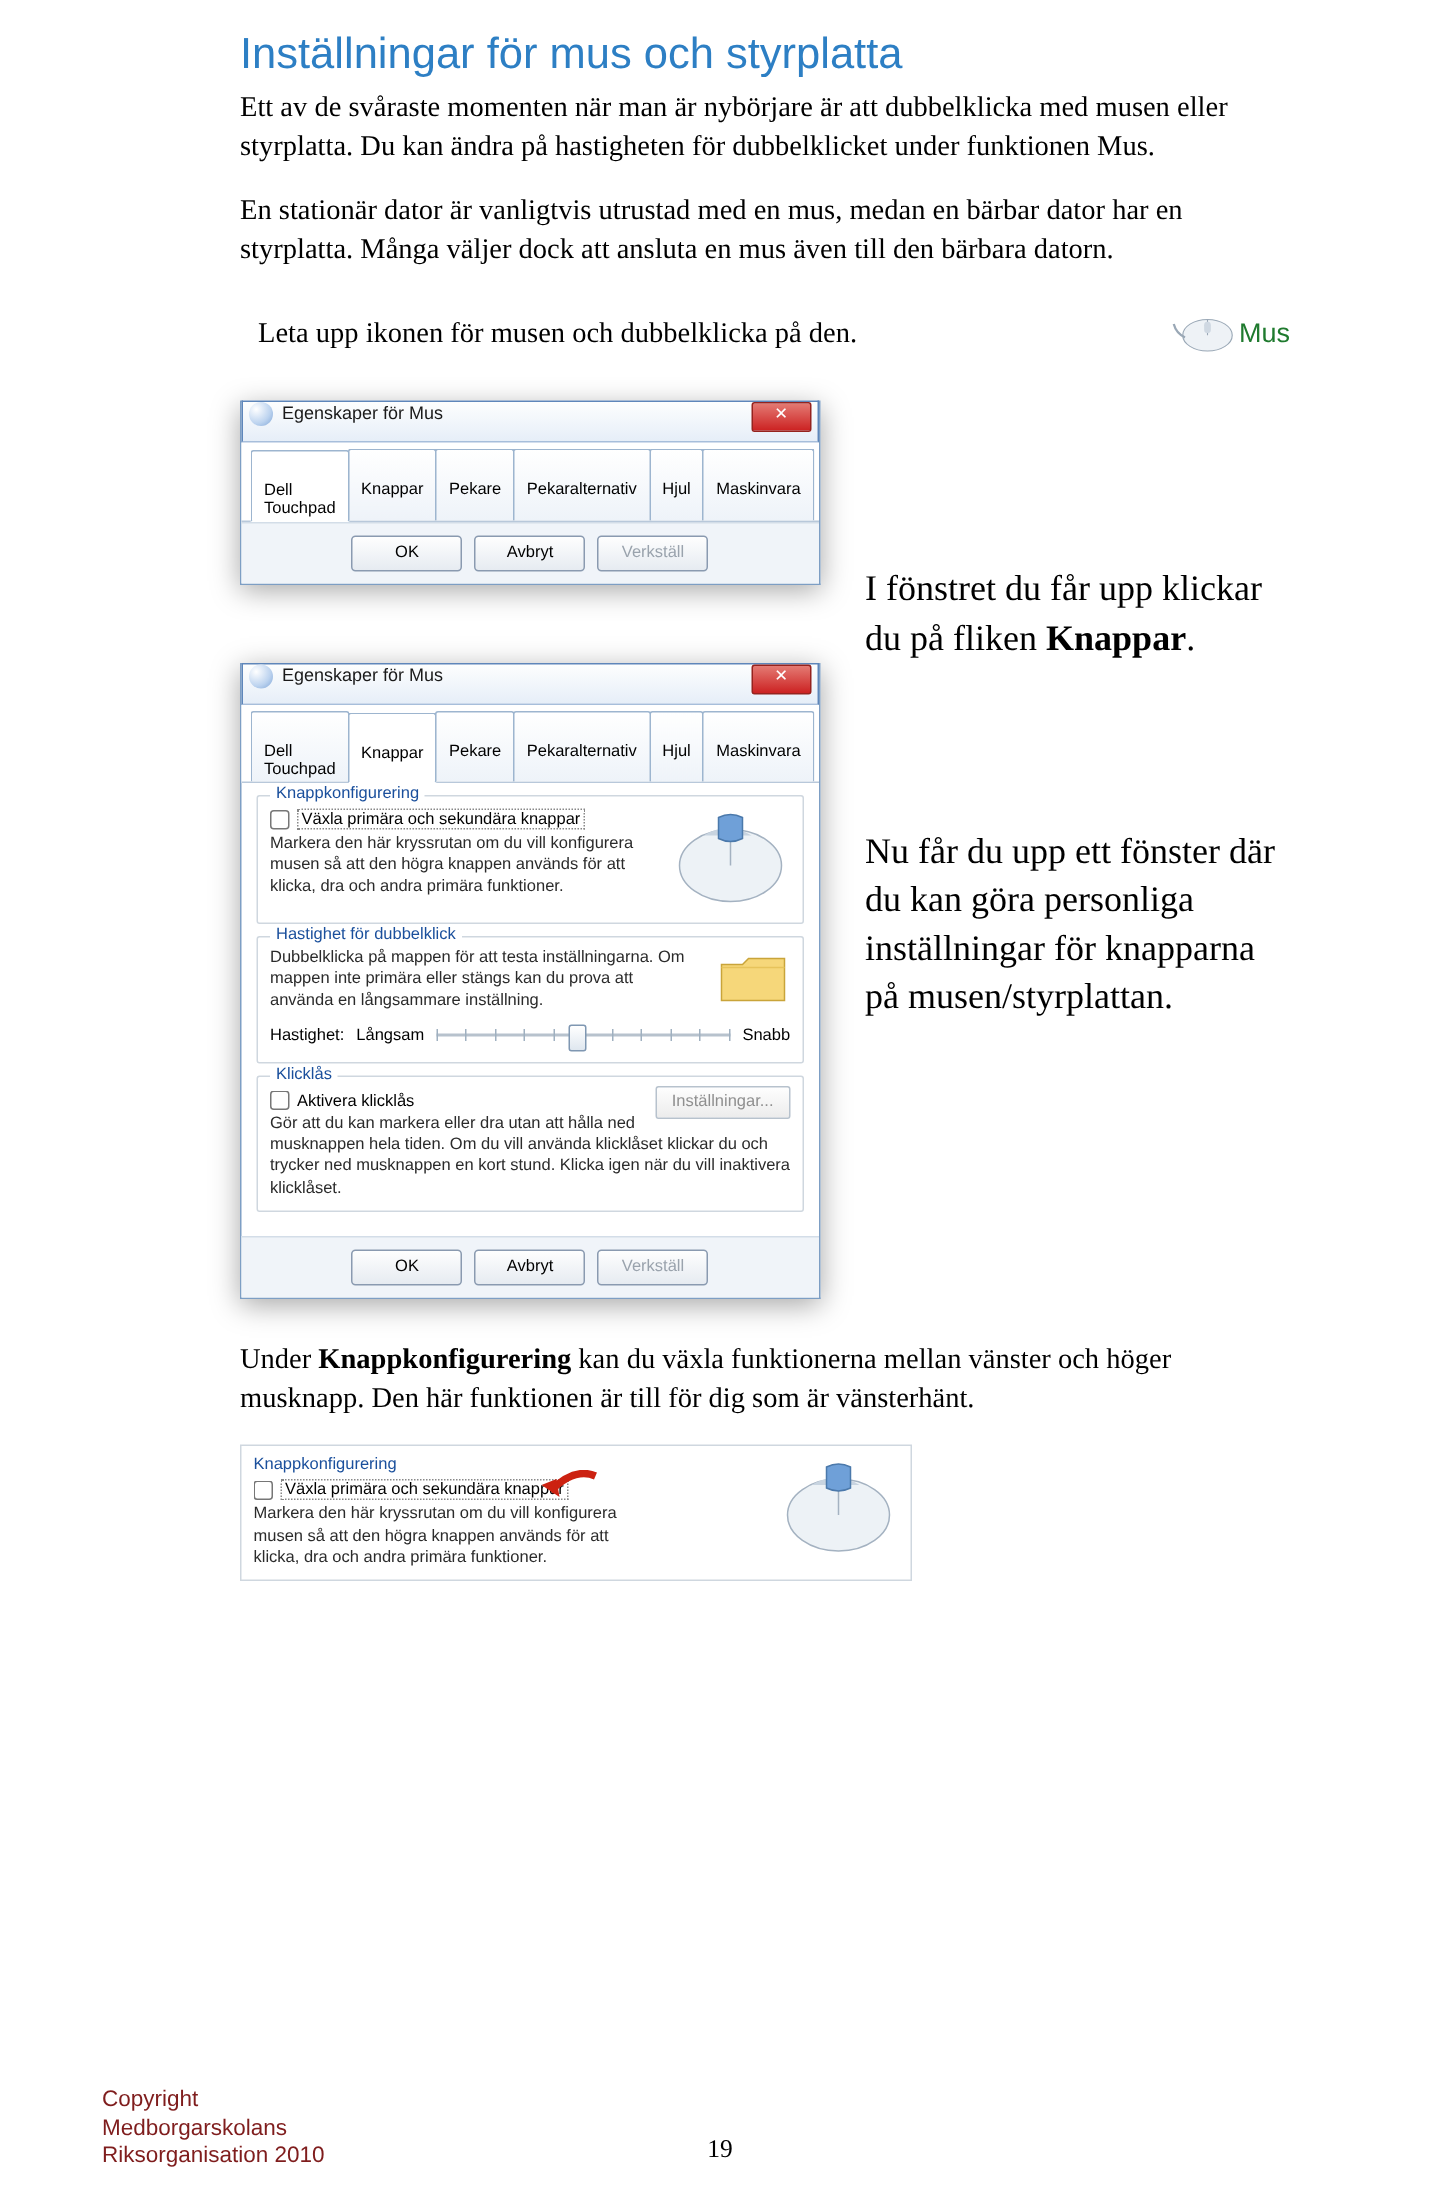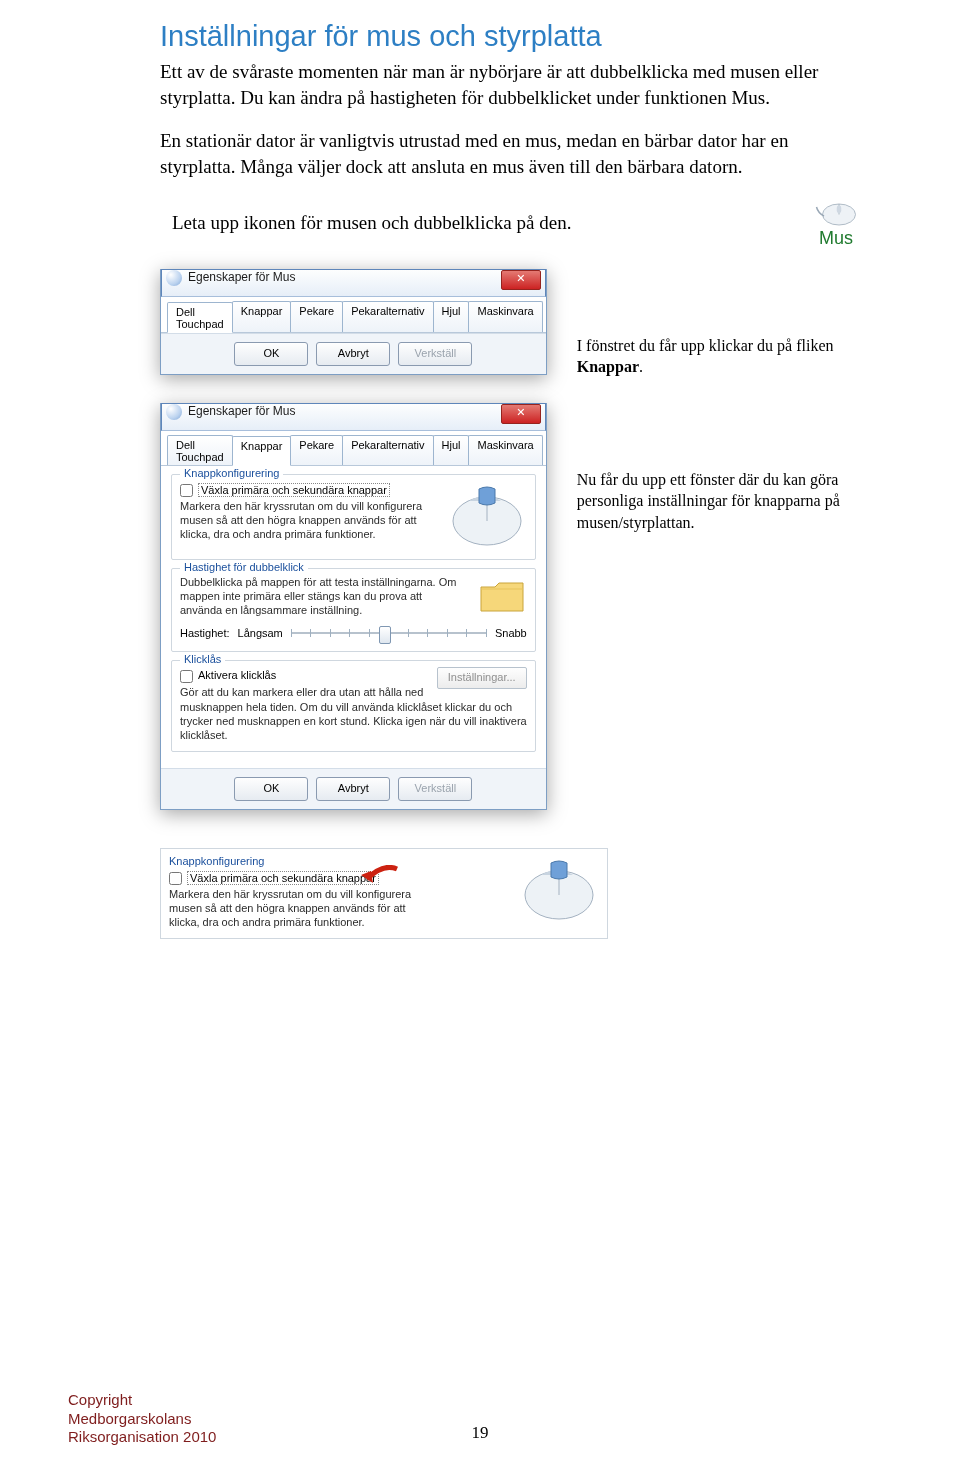--- a/index.html
+++ b/index.html
@@ -10,45 +10,45 @@
   .mus-label{color:#1f7a2e;font-family:Arial,sans-serif;font-size:18px}
   .mouse-ico{width:48px;height:30px}
 
   
   .dialog{width:430px;background:#fff;border:1px solid #7d9ec4;border-top:none;box-shadow:0 4px 18px rgba(0,0,0,.35);font-family:"Segoe UI",Tahoma,sans-serif;font-size:11px;color:#000;margin-bottom:28px;position:relative}
   .titlebar{height:26px;background:linear-gradient(#fdfefe,#e6eef8);border:1px solid #5e86ba;border-bottom:1px solid #a7bedb;display:flex;align-items:flex-start;padding:0 4px;position:relative}
   .titlebar .ticon{width:16px;height:16px;border-radius:50%;background:radial-gradient(circle at 30% 30%,#fff,#bcd3ef 60%,#7da4d6);margin-right:6px}
   .titlebar .ttxt{flex:1;font-size:12px;color:#1a1a1a}
   .titlebar .close{width:38px;height:18px;border-radius:2px;background:linear-gradient(#e47a73,#c22);border:1px solid #96231e;color:#fff;text-align:center;line-height:15px;font-family:Arial;font-size:11px}
   .tabs{display:flex;padding:4px 4px 0 6px;background:#fff;border-bottom:1px solid #b8c8da;gap:0}
-  .tab{padding:3px 8px 2px;border:1px solid #9db5cf;border-bottom:none;background:linear-gradient(#fff,#eef3f9);font-size:11px;color:#000;border-radius:2px 2px 0 0;margin-right:-1px;position:relative}
+  .tab{padding:20px 8px 2px;border:1px solid #9db5cf;border-bottom:none;background:linear-gradient(#fff,#eef3f9);font-size:11px;color:#000;border-radius:2px 2px 0 0;margin-right:-1px;position:relative}
   .tab.active{background:#fff;border-bottom:1px solid #fff;top:1px;z-index:2}
   .dlg-body{padding:8px 10px 8px 10px}
   .btnrow{display:flex;justify-content:center;gap:8px;padding:8px 10px;border-top:1px solid #d3dde8;background:#f0f4f9}
   .btn{min-width:72px;height:22px;border:1px solid #8a9ab0;border-radius:3px;background:linear-gradient(#fefefe,#e6ebf1);font-size:11px;text-align:center;line-height:20px;color:#000}
   .btn.disabled{color:#9aa3ad}
 
   
   .touchpad-wrap{width:380px;height:220px;margin:6px auto 8px;background:linear-gradient(#fff,#f4f7fb);border:1px solid #cfd8e2;border-radius:3px;position:relative;padding:6px}
   .touchpad{width:368px;height:160px;background:linear-gradient(#6a6a6a,#4d4d4d);border-radius:6px;margin:0 auto;position:relative;box-shadow:inset 0 0 8px rgba(0,0,0,.5)}
   .tp-inner{position:absolute;inset:6px;border:1px solid #8a8a8a;border-radius:4px}
   .tp-buttons{display:flex;gap:6px;margin-top:6px}
   .tp-btn{flex:1;height:36px;background:linear-gradient(#fdfdfd,#e3e3e3);border:1px solid #bfc7ce;border-radius:4px}
   .arrow-curl{position:absolute;left:96px;top:2px;width:38px;height:28px;pointer-events:none}
   .big-cursor{position:absolute;left:170px;top:60px;width:170px;height:190px;pointer-events:none}
   .hint{font-size:11px;color:#2b2b2b;margin:6px 2px 2px}
 
   
   .row{display:flex;align-items:flex-start;gap:30px}
-  .caption{font-size:16px;line-height:1.35;max-width:300px;margin-top:66px}
+  .caption{font-size:24px;line-height:1.35;max-width:300px;margin-top:110px}
 
   
   .group{border:1px solid #cfd7df;border-radius:2px;padding:6px 8px 8px;margin-bottom:8px;position:relative}
   .group .legend{position:absolute;top:-8px;left:8px;background:#fff;padding:0 4px;font-size:11px;color:#1a4f9c}
-  .chk{display:flex;align-items:flex-start;gap:5px;margin:2px 0}
+  .chk{display:flex;align-items:flex-end;gap:5px;margin:2px 0}
   .chk input{margin:1px 0 0 0}
   .chk-lbl{border:1px dotted #888;padding:0 2px}
   .small{font-size:11px;color:#2b2b2b;line-height:1.3}
   .slider-row{display:flex;align-items:center;gap:8px;margin-top:6px;font-size:11px}
   .slider{flex:1;height:20px;position:relative}
   .slider .track{position:absolute;left:0;right:0;top:9px;height:2px;background:#b7c2cd}
   .slider .ticks{position:absolute;left:0;right:0;top:6px;height:8px;display:flex;justify-content:space-between}
   .slider .ticks span{width:1px;height:8px;background:#9fb0c0}
   .slider .thumb{position:absolute;top:3px;left:45%;width:10px;height:16px;background:linear-gradient(#fff,#dfe7ef);border:1px solid #7f97b2;border-radius:2px}
   .mouse-illus{width:86px;height:70px;float:right}
@@ -68,21 +68,21 @@
 </head>
 <body>
 <div class="page">
 
 <h1 class="title">Inställningar för mus och styrplatta</h1>
 <p class="body">Ett av de svåraste momenten när man är nybörjare är att dubbelklicka med musen eller styrplatta. Du kan ändra på hastigheten för dubbelklicket under funktionen Mus.</p>
 <p class="body">En stationär dator är vanligtvis utrustad med en mus, medan en bärbar dator har en styrplatta. Många väljer dock att ansluta en mus även till den bärbara datorn.</p>
 
 <div class="icon-row">
   <p class="body" style="margin:12px">Leta upp ikonen för musen och dubbelklicka på den.</p>
-  <div style="display:flex;flex-direction:column;align-items:center;margin-left:auto">
+  <div style="display:flex;flex-direction:row;align-items:center;margin-left:auto">
     <svg class="mouse-ico" viewBox="0 0 60 40">
       <ellipse cx="34" cy="22" rx="22" ry="14" fill="#eef2f6" stroke="#9aa8b6"></ellipse>
       <path d="M14 24 Q6 20 4 12" stroke="#9aa8b6" fill="none" stroke-width="2"></path>
       <path d="M34 8 L34 22" stroke="#9aa8b6"></path>
       <rect x="31" y="10" width="6" height="10" rx="3" fill="#cfd8e2"></rect>
     </svg>
     <span class="mus-label">Mus</span>
   </div>
 </div>
 
@@ -191,20 +191,23 @@
     </div>
     <div class="btnrow">
       <div class="btn">OK</div>
       <div class="btn">Avbryt</div>
       <div class="btn disabled">Verkställ</div>
     </div>
   </div>
   <div class="caption">Nu får du upp ett fönster där du kan göra personliga inställningar för knapparna på musen/styrplattan.</div>
 </div>
 
+<p class="body">
+  <span>Under </span><b>Knappkonfigurering</b><span> kan du växla funktionerna mellan vänster och höger musknapp. Den här funktionen är till för dig som är vänsterhänt.</span>
+</p>
 
 <div class="snippet">
   <span class="legend" style="position:relative;top:0;left:0;color:#1a4f9c;font-size:11px">Knappkonfigurering</span>
   <svg class="mouse-illus" viewBox="0 0 86 70">
     <ellipse cx="46" cy="40" rx="34" ry="24" fill="#edf2f6" stroke="#a4b2c1"></ellipse>
     <path d="M46 16 L46 40" stroke="#a4b2c1"></path>
     <path d="M28 20 Q44 10 60 20" fill="#c8d4e0"></path>
     <path d="M38 8 Q46 4 54 8 L54 22 Q46 26 38 22 Z" fill="#6fa0d8" stroke="#4b79ab"></path>
   </svg>
   <div style="position:relative;margin-top:4px">

